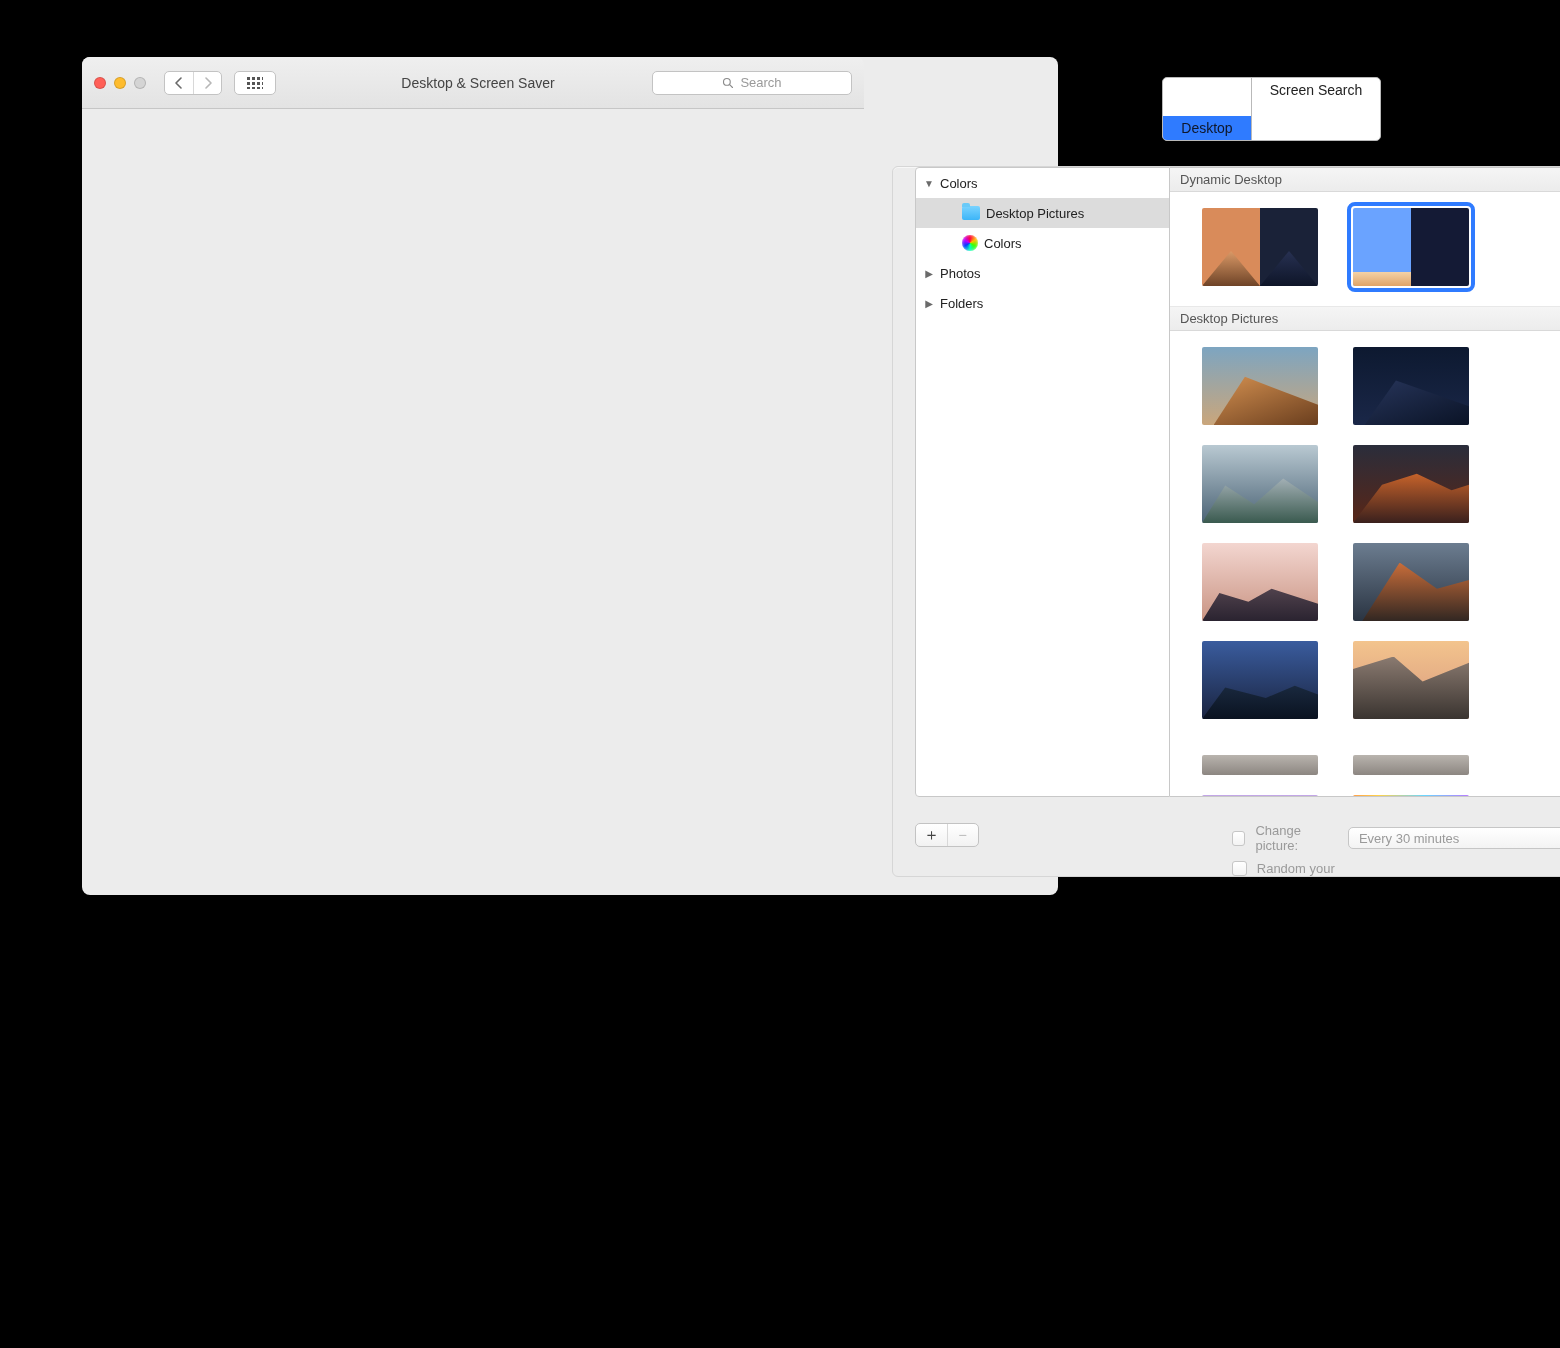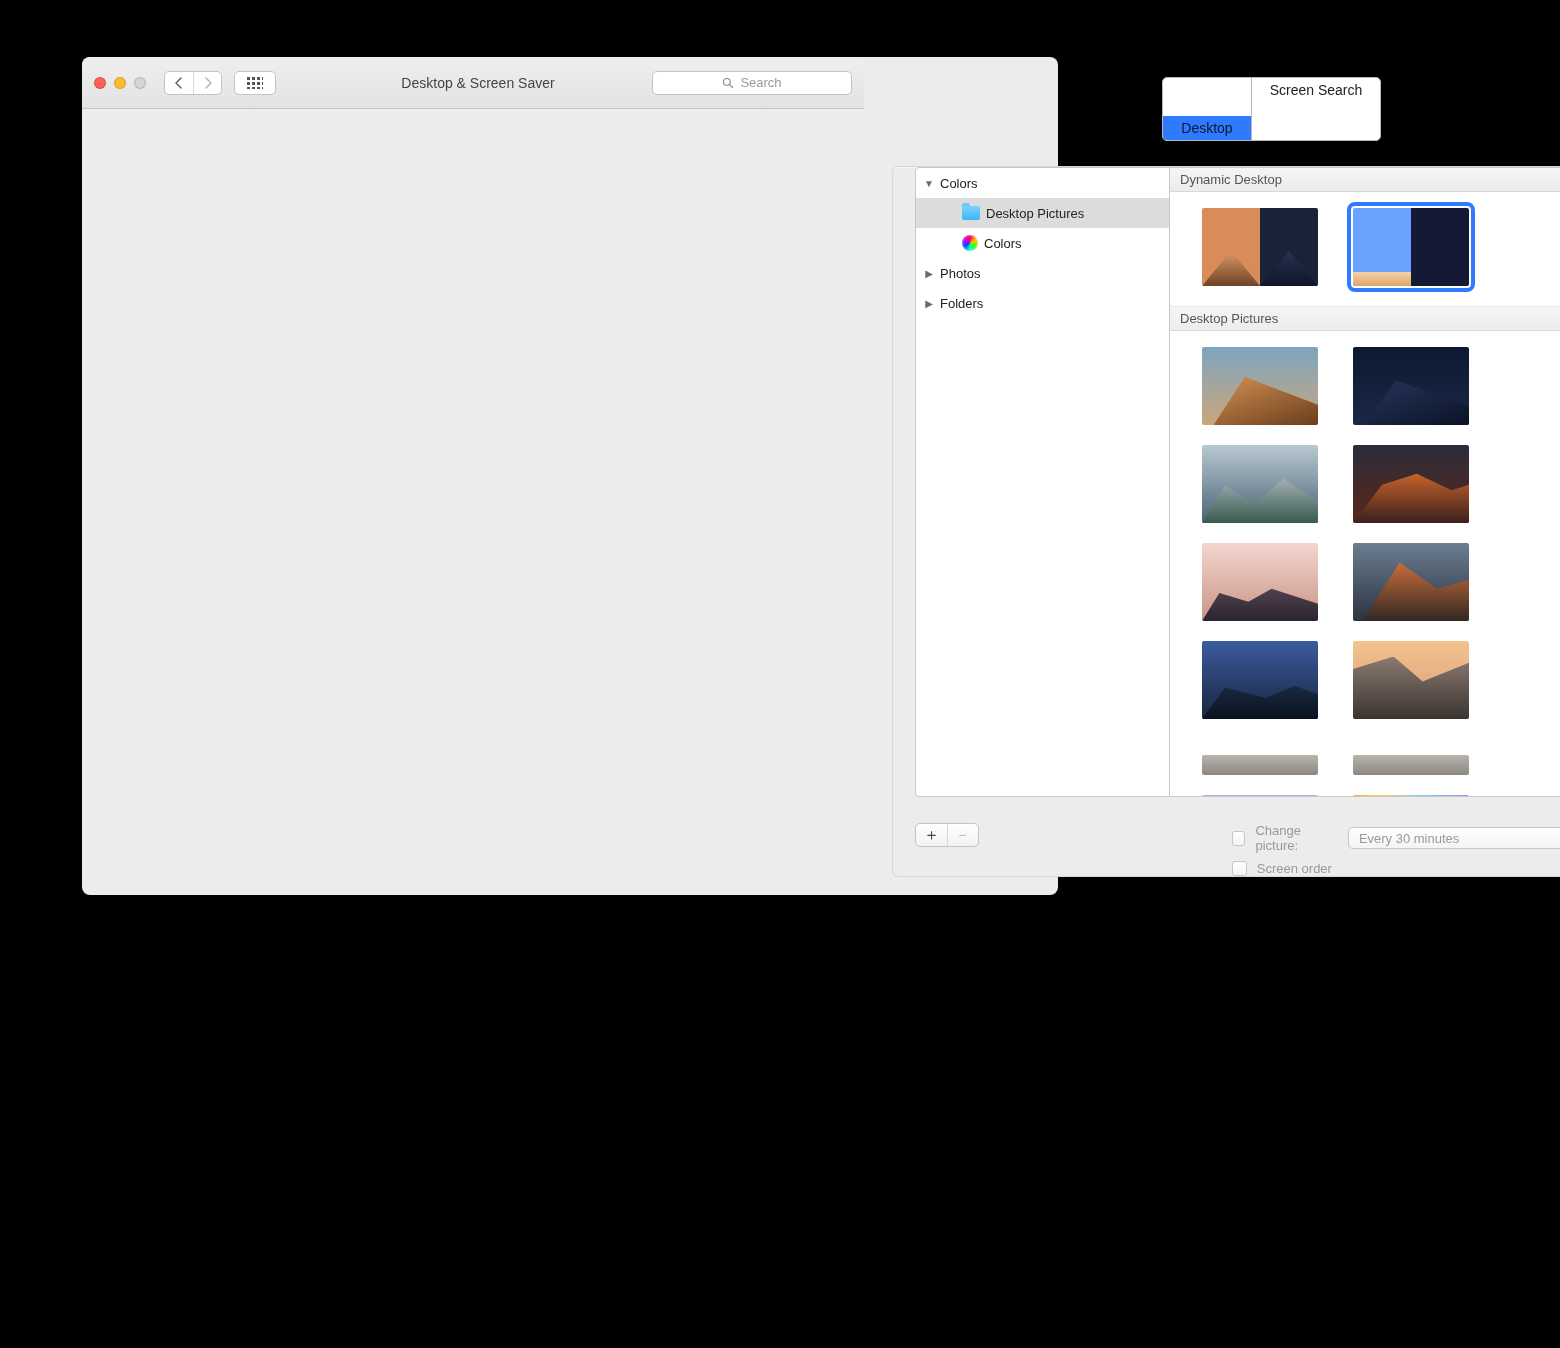--- a/index.html
+++ b/index.html
@@ -260,21 +260,21 @@
             <div class="popup">
               <span>Every 30 minutes</span>
               <span class="arrows">
                   <span>▲</span>
                   <span>▼</span>
                 </span>
             </div>
           </div>
           <div class="optrow">
             <div class="chk"></div>
-            <span>Screen order</span>
+            <span>Random your</span>
           </div>
         </div>
       </div>
 
       <div class="helpbtn">?</div>
     </div>
   </div>
 </div>
 
 </body></html>

